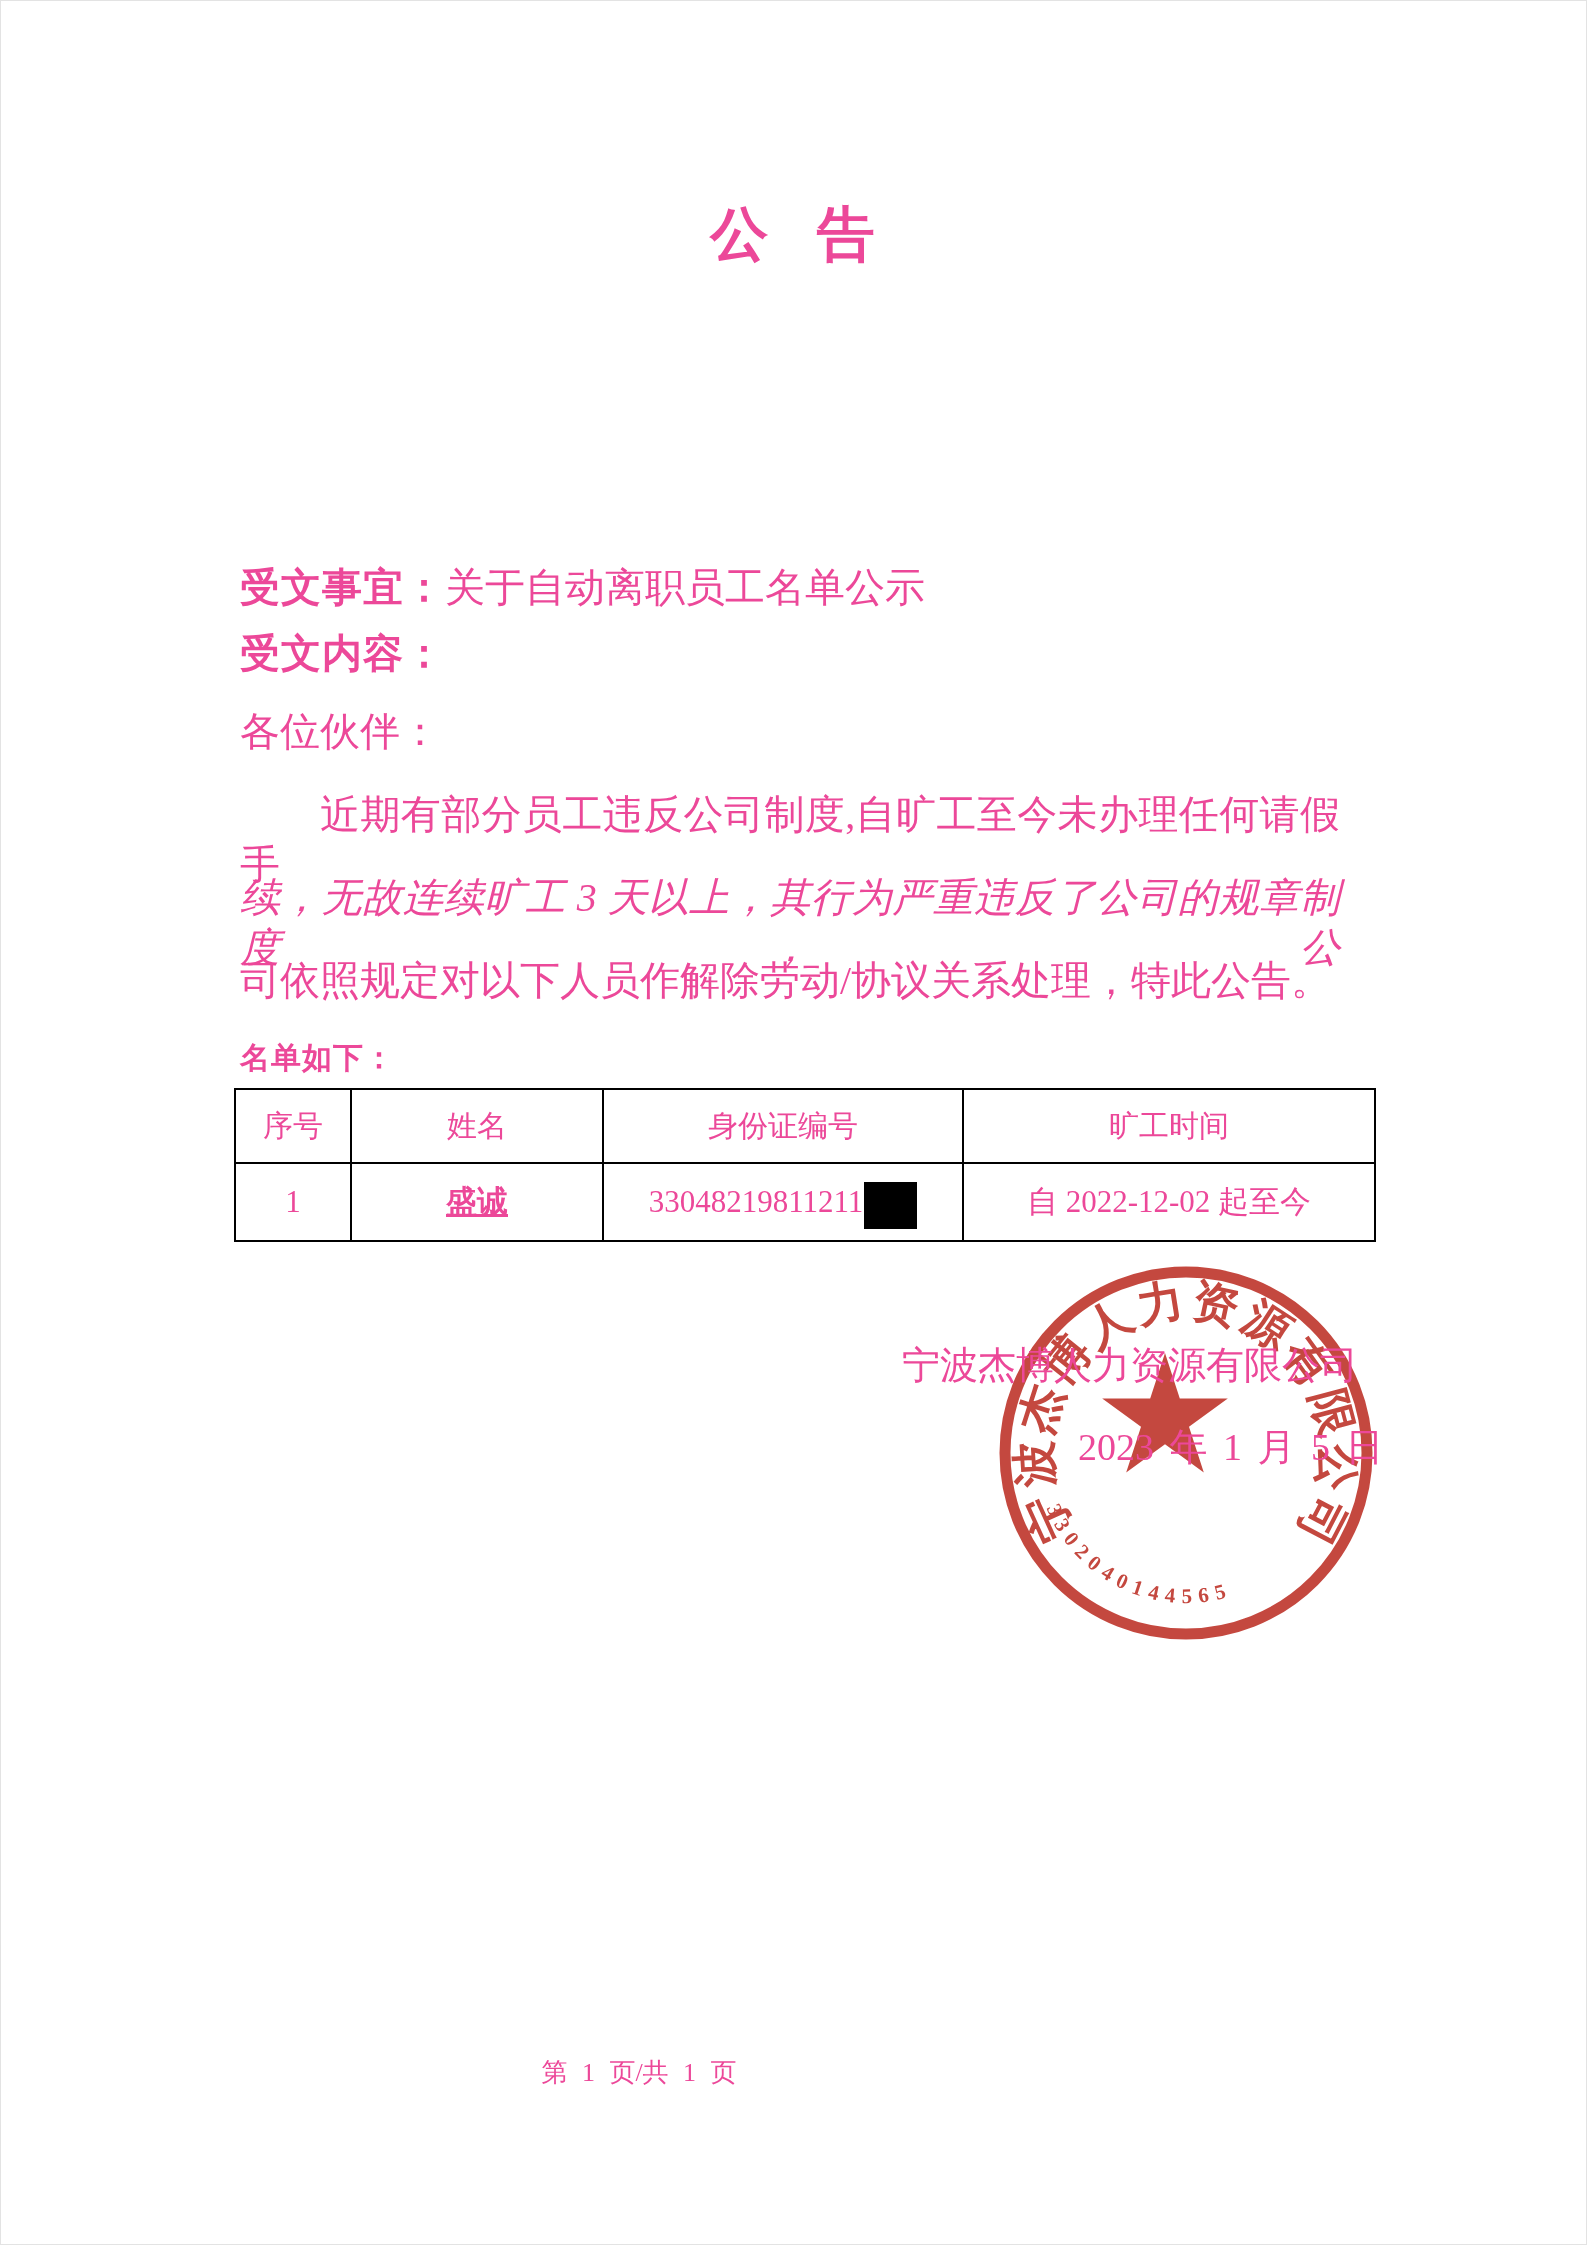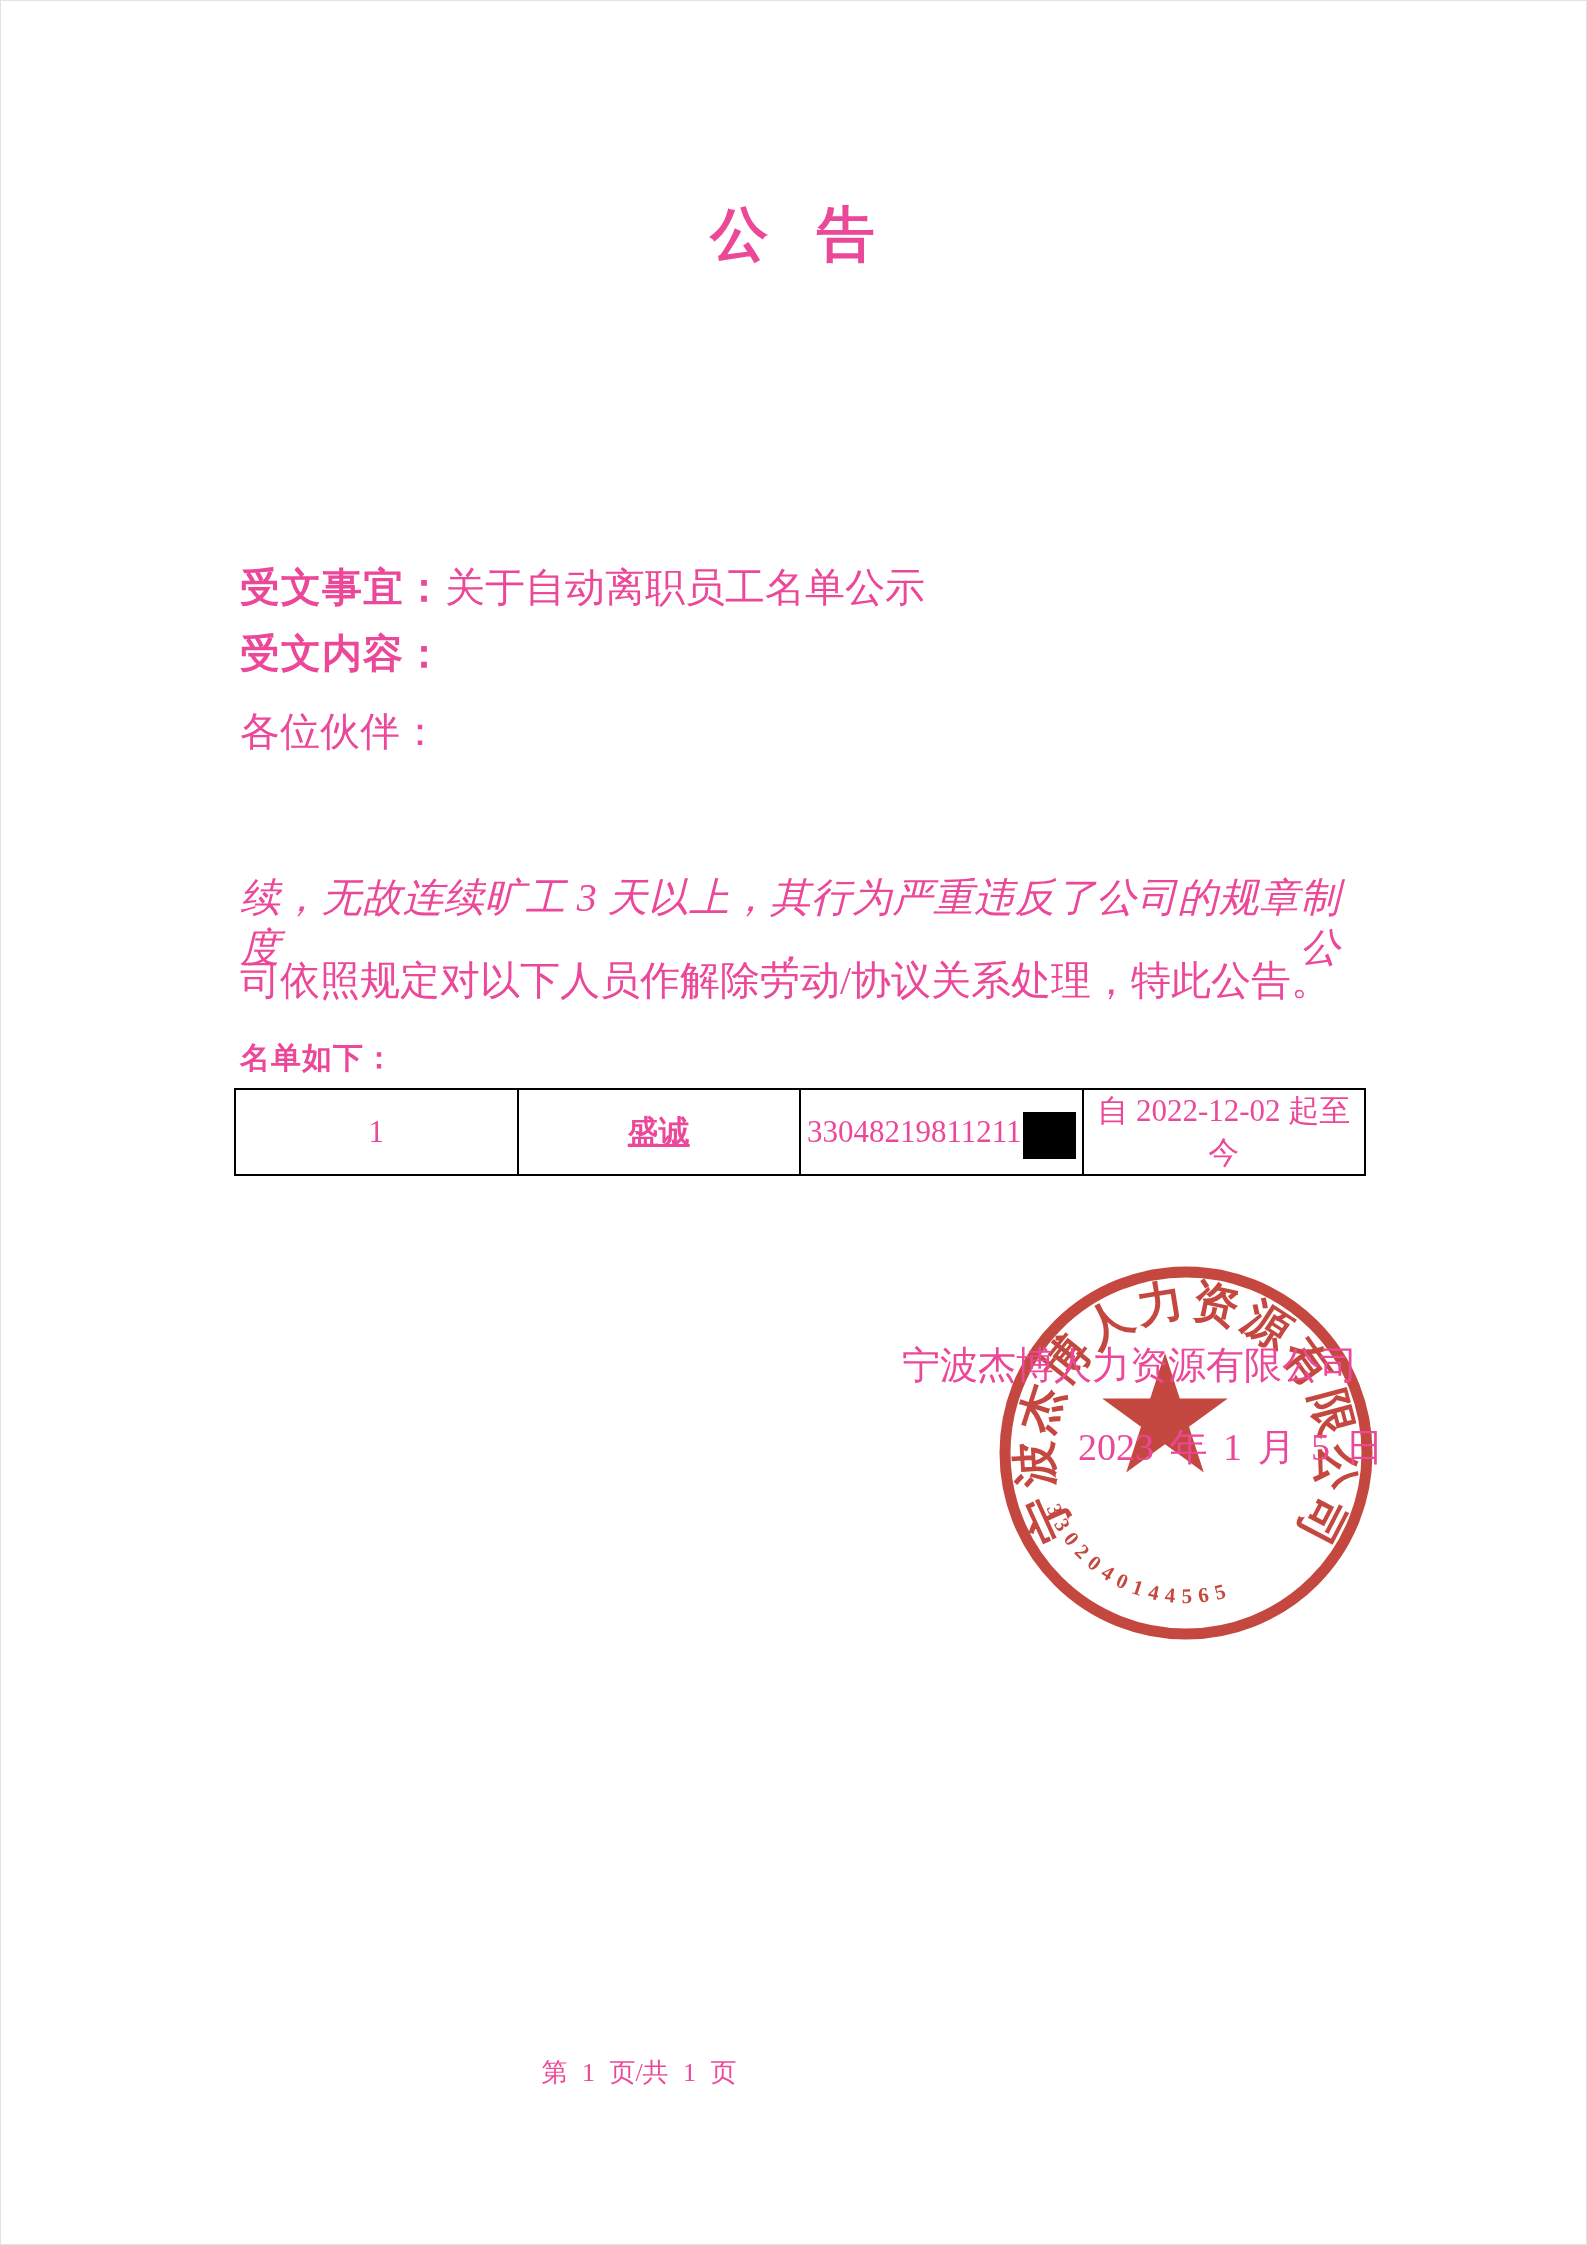--- a/index.html
+++ b/index.html
@@ -81,27 +81,34 @@
 
   <div class="meta-row row-3">
     <span class="lbl">受文事宜：</span><span class="val">关于自动离职员工名单公示</span>
   </div>
   <div class="meta-row row-4">
     <span class="lbl">受文内容：</span><span class="val"></span>
   </div>
 
   <div class="salutation">各位伙伴：</div>
 
+  <div class="para-line pl-0">近期有部分员工违反公司制度,自旷工至今未办理任何请假手</div>
   <div class="para-line pl-1">续，无故连续旷工 3 天以上，其行为严重违反了公司的规章制度，公</div>
   <div class="para-line pl-2">司依照规定对以下人员作解除劳动/协议关系处理，特此公告。</div>
 
   <div class="list-intro">名单如下：</div>
 
   <table class="roster">
     <tbody>
+        <tr class="hdr">
+      <td class="col-seq">序号</td>
+      <td class="col-name">姓名</td>
+      <td class="col-id">身份证编号</td>
+      <td class="col-period">旷工时间</td>
+    </tr>
     <tr class="data">
       <td>1</td>
       <td class="cell-name">盛诚</td>
       <td>
         <span class="id-wrap">
               <span>33048219811211</span>
               <span class="redact"></span>
             </span>
       </td>
       <td>自 2022-12-02 起至今</td>

